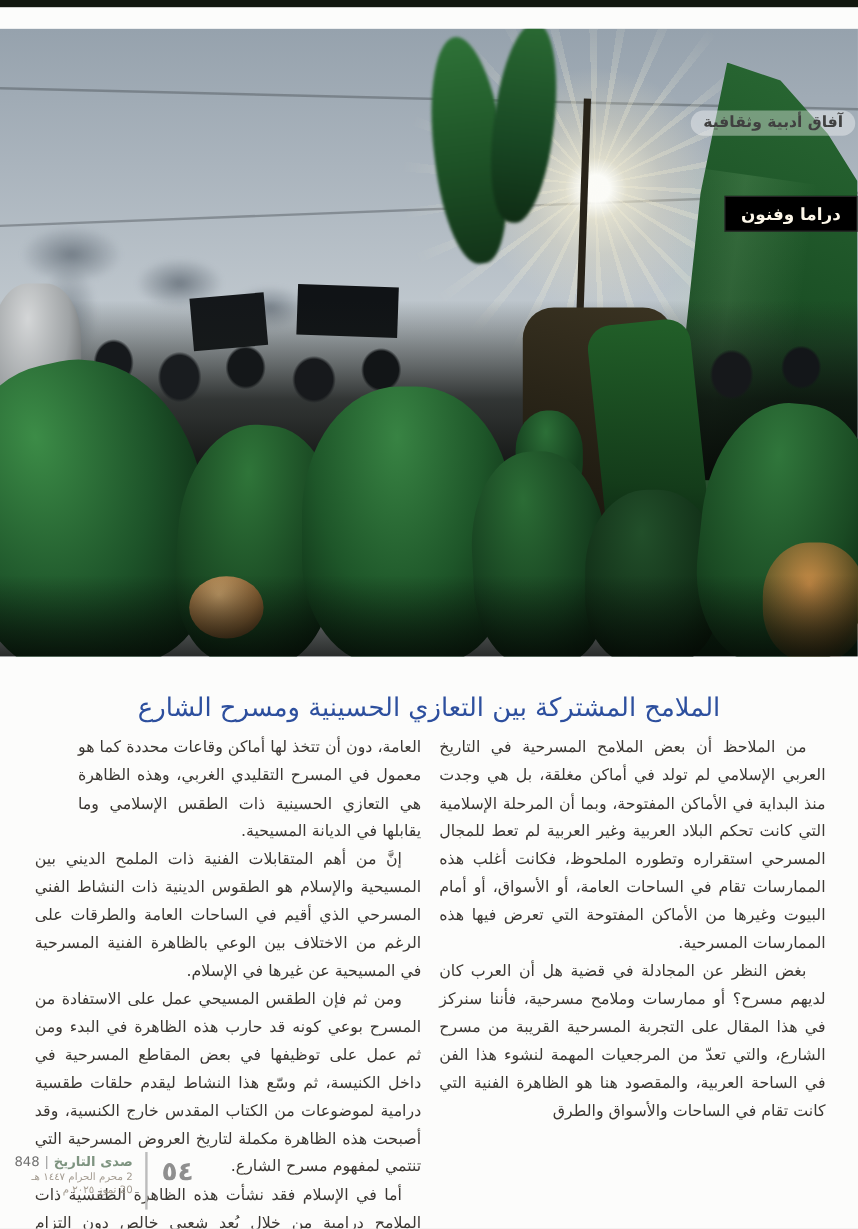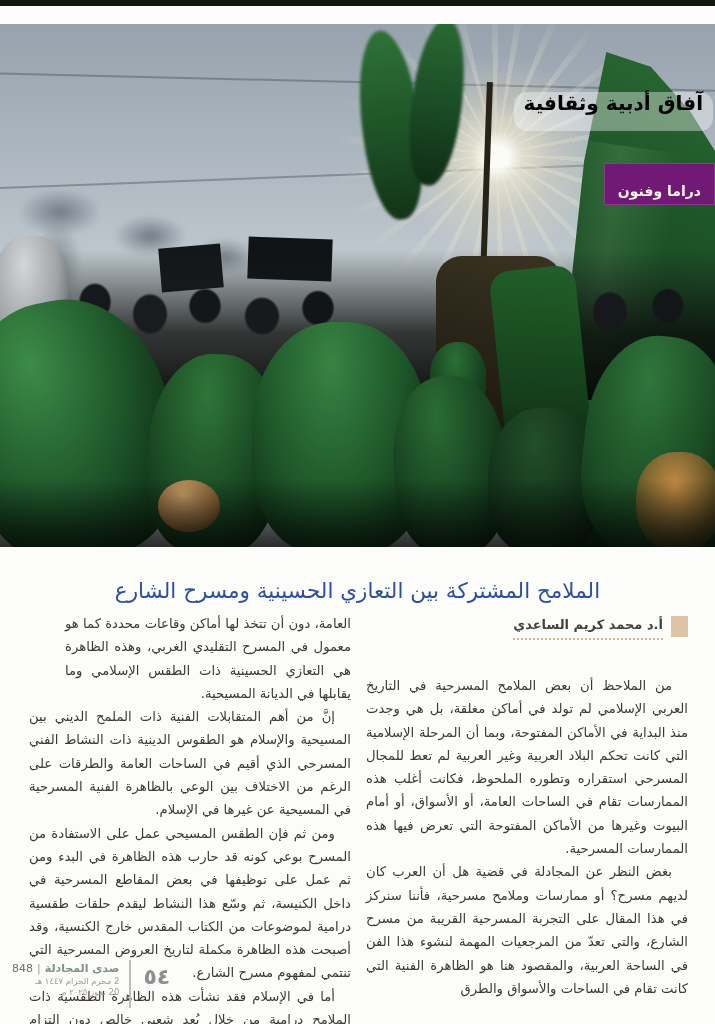--- a/index.html
+++ b/index.html
@@ -79,23 +79,23 @@
     background:radial-gradient(at 40% 20%,#30763b,#1a4a23 55%,#0a2310 90%);}
   .hijab.h7{left:430px;top:318px;width:56px;height:72px;
     background:radial-gradient(at 45% 25%,#2c6f37,#143d1d 70%);}
   .bowl{left:158px;top:456px;width:62px;height:52px;border-radius:50%;
     background:radial-gradient(at 40% 30%,#cfa66e,#8d6537 60%,#4d3317 95%);}
   .orange-glow{left:636px;top:428px;width:86px;height:100px;border-radius:45%;
     background:radial-gradient(at 45% 35%,rgba(217,146,74,.9),rgba(150,92,40,.55) 60%,rgba(80,45,18,0) 95%);}
   .bottom-dark{left:0;top:455px;width:715px;height:68px;
     background:linear-gradient(180deg,rgba(0,0,0,0),rgba(4,6,4,.55) 70%,rgba(3,5,3,.75));}
   
-  .tag-top{top:68px;right:2px;padding:3px 10px 20px;border-radius:13px;
-    background:rgba(255,255,255,.38);color:#000000;font-weight:bold;font-size:20px;line-height:16px;}
-  .tag-bottom{top:139px;right:0;padding:20px 14px 6px;background:#701a75;
+  .tag-top{top:68px;right:2px;padding:3px 10px 2px;border-radius:13px;
+    background:rgba(255,255,255,.38);color:#404040;font-weight:bold;font-size:13px;line-height:16px;}
+  .tag-bottom{top:139px;right:0;padding:8px 14px 6px;background:#000000;
     color:#fdf7e9;font-weight:bold;font-size:14px;line-height:16px;box-shadow:0 0 0 1px rgba(255,255,255,.15) inset;}
   
   .headline{position:absolute;left:0;top:556px;width:715px;text-align:center;
     color:#2d4f9e;font-weight:normal;font-size:21.5px;line-height:42px;}
   
   .columns{position:absolute;right:27px;top:612px;width:660px;display:flex;gap:15px;align-items:flex-start;}
   .col{width:322px;color:#3c3833;font-size:13.2px;line-height:23.3px;text-align:justify;}
   .byline{display:flex;align-items:flex-start;gap:8px;margin:4px 0 34px;}
   .byline-square{width:17px;height:21px;background:#dcc4a4;flex:none;}
   .byline-name{font-weight:bold;font-size:13px;color:#46413a;
@@ -152,42 +152,38 @@
     <div class="orange-glow"></div>
     <div class="bottom-dark"></div>
     <div class="tag-top">آفاق أدبية وثقافية</div>
     <div class="tag-bottom">دراما وفنون</div>
   </div>
 
   <h1 class="headline">الملامح المشتركة بين التعازي الحسينية ومسرح الشارع</h1>
 
   <div class="columns">
     <div class="col">
-      <div class="byline">
-        <span class="byline-square"></span>
-        <span class="byline-name">أ.د محمد كريم الساعدي</span>
-      </div>
       <p class="para">من الملاحظ أن بعض الملامح المسرحية في التاريخ العربي الإسلامي لم تولد في أماكن مغلقة، بل هي وجدت منذ البداية في الأماكن المفتوحة، وبما أن المرحلة الإسلامية التي كانت تحكم البلاد العربية وغير العربية لم تعط للمجال المسرحي استقراره وتطوره الملحوظ، فكانت أغلب هذه الممارسات تقام في الساحات العامة، أو الأسواق، أو أمام البيوت وغيرها من الأماكن المفتوحة التي تعرض فيها هذه الممارسات المسرحية.</p>
       <p class="para">بغض النظر عن المجادلة في قضية هل أن العرب كان لديهم مسرح؟ أو ممارسات وملامح مسرحية، فأننا سنركز في هذا المقال على التجربة المسرحية القريبة من مسرح الشارع، والتي تعدّ من المرجعيات المهمة لنشوء هذا الفن في الساحة العربية، والمقصود هنا هو الظاهرة الفنية التي كانت تقام في الساحات والأسواق والطرق</p>
     </div>
     <div class="col">
       <p class="para cont">العامة، دون أن تتخذ لها أماكن وقاعات محددة كما هو معمول في المسرح التقليدي الغربي، وهذه الظاهرة هي التعازي الحسينية ذات الطقس الإسلامي وما يقابلها في الديانة المسيحية.</p>
       <p class="para">إنَّ من أهم المتقابلات الفنية ذات الملمح الديني بين المسيحية والإسلام هو الطقوس الدينية ذات النشاط الفني المسرحي الذي أقيم في الساحات العامة والطرقات على الرغم من الاختلاف بين الوعي بالظاهرة الفنية المسرحية في المسيحية عن غيرها في الإسلام.</p>
       <p class="para">ومن ثم فإن الطقس المسيحي عمل على الاستفادة من المسرح بوعي كونه قد حارب هذه الظاهرة في البدء ومن ثم عمل على توظيفها في بعض المقاطع المسرحية في داخل الكنيسة، ثم وسّع هذا النشاط ليقدم حلقات طقسية درامية لموضوعات من الكتاب المقدس خارج الكنسية، وقد أصبحت هذه الظاهرة مكملة لتاريخ العروض المسرحية التي تنتمي لمفهوم مسرح الشارع.</p>
       <p class="para">أما في الإسلام فقد نشأت هذه الظاهرة الطقسية ذات الملامح درامية من خلال بُعد شعبي خالص دون التزام المؤسسات الدينية</p>
     </div>
   </div>
 
   <div class="footer">
     <div class="footer-wrap">
       <div class="page-num">٥٤</div>
       <div class="footer-divider"></div>
       <div class="footer-info">
         <div class="mag-line">
-          <span class="mag-name">صدى المجادلة</span><span class="mag-sep">|</span><span class="mag-issue">848</span>
+          <span class="mag-name">صدى التاريخ</span><span class="mag-sep">|</span><span class="mag-issue">848</span>
         </div>
         <div class="date-line">2 محرم الحرام ١٤٤٧ هـ</div>
         <div class="date-line">20 تموز ٢٠٢٥ م</div>
       </div>
     </div>
   </div>
 
 </div>
 
 </body></html>

